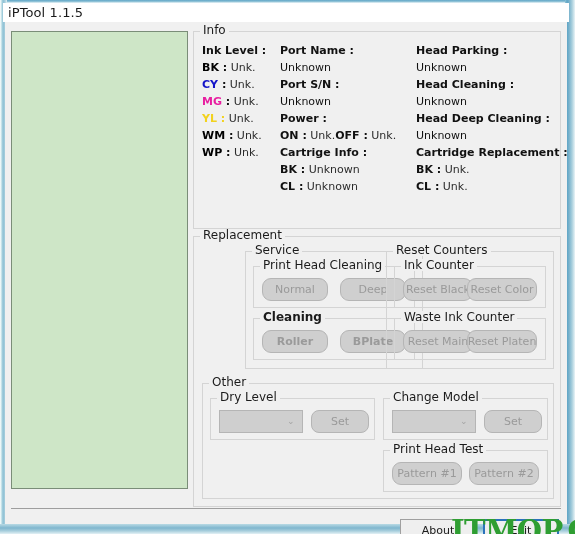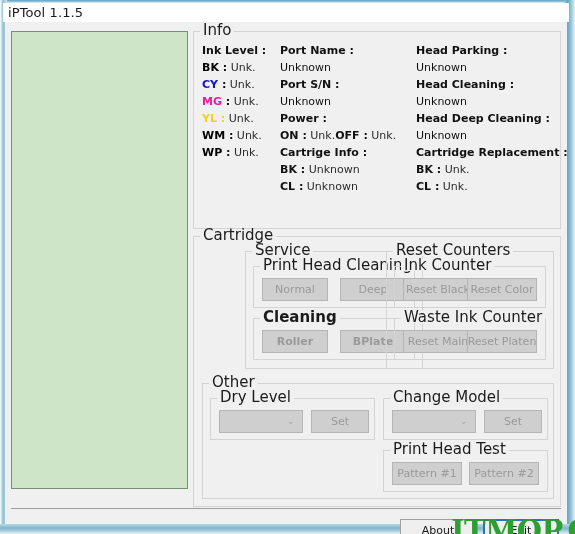--- a/index.html
+++ b/index.html
@@ -91,21 +91,21 @@
     box-sizing: border-box;
     background: transparent;
   }
   .group > .legend {
     position: absolute;
     top: -8px;
     left: 6px;
     background: #f0f0f0;
     padding: 0 3px;
     font-family: "DejaVu Sans", sans-serif;
-    font-size: 15px;
+    font-size: 12px;
     color: #1b1b1b;
     line-height: 12px;
     white-space: nowrap;
   }
 
   
   #info-group {
     left: 188px; top: 9px;
     width: 368px; height: 198px;
   }
@@ -163,21 +163,21 @@
     font-size: 11px;
     color: #9a9a9a;
     display: flex;
     align-items: center;
     justify-content: center;
     white-space: nowrap;
     user-select: none;
   }
   .btn.pair-l { left: 8px; }
   .btn.pair-r { right: 8px; }
-  .btn.h24 { top: 11px; height: 23px; width: 66px; }
+  .btn.h24 { top: 11px; height: 23px; width: 66px; border-radius: 9px; }
   .btn.w70 { width: 70px; }
 
   
   .combo {
     position: absolute;
     left: 8px; top: 11px;
     width: 84px; height: 23px;
     background: #cfcfcf;
     border: 1px solid #b5b5b5;
     box-sizing: border-box;
@@ -186,21 +186,21 @@
     position: absolute;
     right: 6px; top: 7px;
     width: 9px; height: 6px;
     color: #a5a5a5;
     font-size: 9px;
     line-height: 6px;
   }
   .combo-set {
     position: absolute;
     left: 100px; top: 11px;
-    width: 58px; height: 23px;
+    width: 58px; height: 23px; border-radius: 8px;
   }
 
   
   #bottom-sep {
     position: absolute;
     left: 6px; top: 486px;
     width: 550px; height: 1px;
     background: #9e9e9e;
   }
   #about-button {
@@ -320,21 +320,21 @@
           </div>
           <div class="ln">
             <span class="lbl">CL :</span>&nbsp;<span class="val">Unk.</span>
           </div>
         </div>
 
       </div>
     </div>
 
     <div class="group" id="operations-group">
-      <span class="legend">Cartridge</span>
+      <span class="legend">Replacement</span>
 
       <div class="group" id="service-group">
         <span class="legend">Service</span>
 
         <div class="group" id="print-head-cleaning-group">
           <span class="legend">Print Head Cleaning</span>
           <div class="btn h24 pair-l">Normal</div>
           <div class="btn h24 pair-r">Deep</div>
         </div>
 

